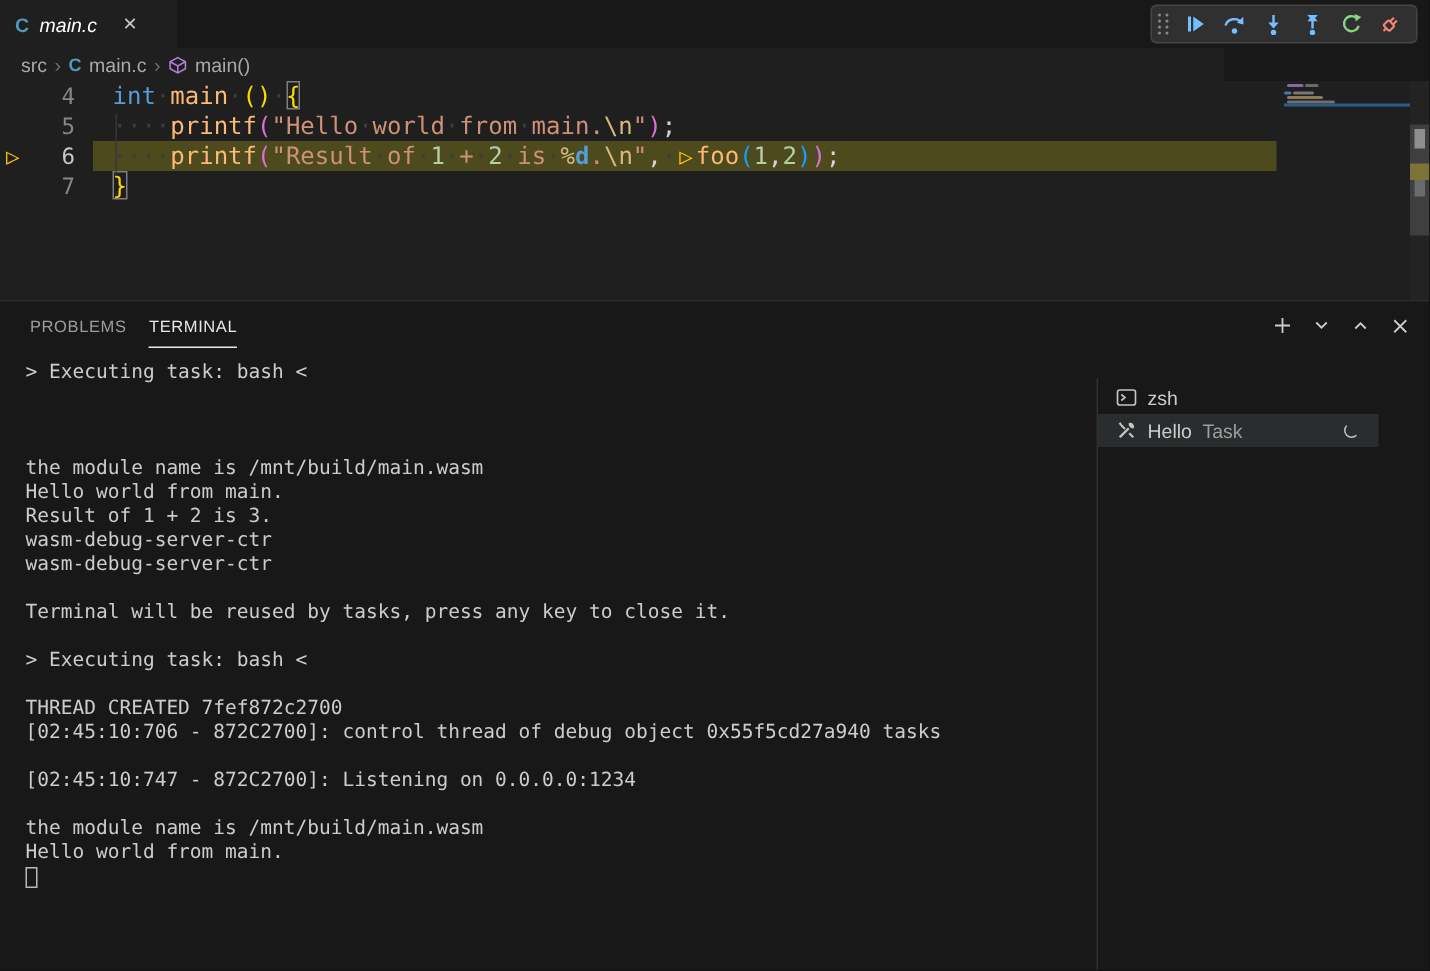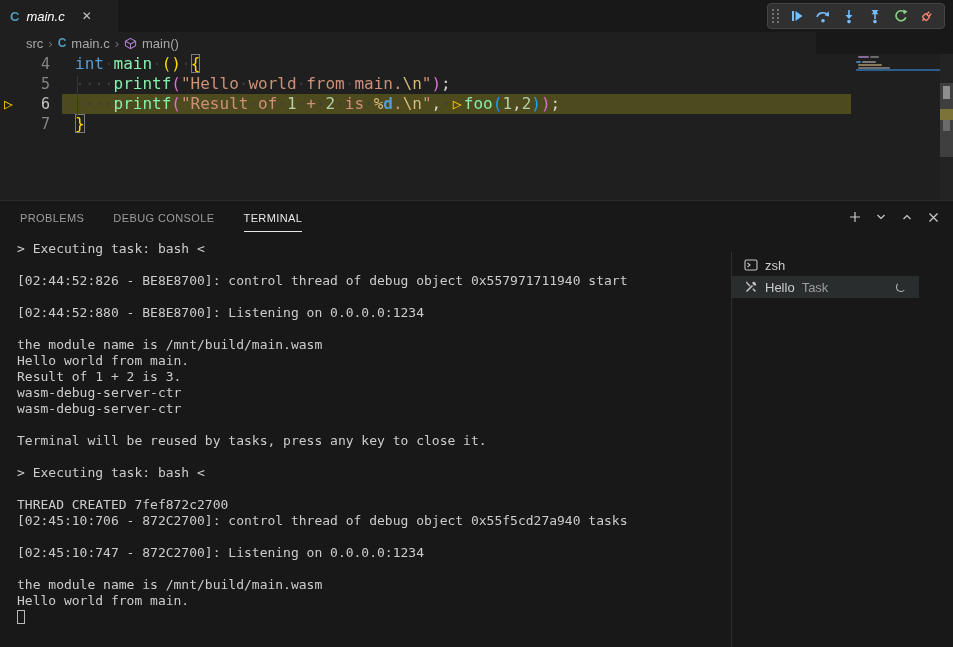--- a/index.html
+++ b/index.html
@@ -23,52 +23,52 @@
     position:absolute; right:8px; top:3px; height:26px; background:#303031;
     border:1px solid #454545; border-radius:4px; display:flex; align-items:center;
     padding:0 6px 0 4px; gap:4px;
   }
   .gripper { display:grid; grid-template-columns:3px 3px; grid-gap:2px; margin-right:2px; }
   .gripper i { width:2px; height:2px; background:#8a8a8a; border-radius:50%; }
   .dbg-btn { width:22px; height:22px; display:flex; align-items:center; justify-content:center; border-radius:3px; cursor:pointer; }
   
   .breadcrumb {
     position:absolute; left:0; top:32px; width:816px; height:22px; background:#1f1f1f;
-    display:flex; align-items:center; padding-left:26px; font-size:13px; color:#a9a9a9;
+    display:flex; align-items:center; padding-left:14px; font-size:13px; color:#a9a9a9;
   }
   .crumb { display:flex; align-items:center; gap:5px; cursor:pointer; }
   .crumb-sep { color:#6e6e6e; margin:0 5px; font-size:13px; }
   .crumb .c-icon { color:#519aba; font-weight:bold; font-size:12px; }
   
   .editor { position:absolute; left:0; top:54px; width:953px; height:146px; background:#1f1f1f; }
   .code-row { position:relative; display:flex; height:20px; font-family:"DejaVu Sans Mono","DejaVu Sans",monospace; font-size:16px; line-height:20px; }
   .gutter-cell { width:62px; flex:0 0 62px; text-align:right; padding-right:12px; color:#858585; font-size:15px; cursor:pointer; position:relative; }
   .gutter-cell.cur { color:#c6c6c6; }
   .gutter-arrow { position:absolute; left:4px; top:0; color:#ffcc00; font-weight:bold; font-size:15px; }
   .code-cell { white-space:pre; padding-left:13px; width:789px; cursor:text; }
   .code-cell.hl { background:#4d4a1d; }
-  .tk-kw{color:#569cd6} .tk-kwb{color:#569cd6;font-weight:bold} .tk-fn{color:#86efac}
+  .tk-kw{color:#569cd6} .tk-kwb{color:#569cd6;font-weight:bold} .tk-fn{color:#fdba74}
   .tk-str{color:#ce9178} .tk-esc{color:#d7ba7d} .tk-num{color:#b5cea8} .tk-fg{color:#d4d4d4}
   .tk-ws{color:#3d3d3d} .tk-b1{color:#ffd700} .tk-b2{color:#da70d6} .tk-b3{color:#179fff}
   .tk-boxed{outline:1px solid #7e7e7e; outline-offset:-1px;}
   .tk-dbgmark{color:#ffcc00; font-size:15px; padding:0 2px;}
   .indent-guide { position:absolute; left:77px; top:22px; width:1px; height:40px; background:#373737; }
   
   .minimap { position:absolute; left:855px; top:0; width:85px; height:146px; cursor:pointer; }
   .mm-bar { position:absolute; height:2px; border-radius:1px; }
   .mm-line { position:absolute; left:1px; top:15px; width:84px; height:2px; background:#2d5d8a; }
   .ruler { position:absolute; left:940px; top:0; width:13px; height:146px; background:#232323; cursor:pointer; }
   .ruler .slider { position:absolute; left:0; top:29px; width:13px; height:74px; background:#3f3f3f; }
   .ruler .mk1 { position:absolute; left:3px; top:32px; width:7px; height:13px; background:#8f8f8f; }
   .ruler .mk2 { position:absolute; left:0; top:55px; width:13px; height:11px; background:#7c7436; }
   .ruler .mk3 { position:absolute; left:3px; top:66px; width:7px; height:11px; background:#6b6b6b; }
   
   .panel { position:absolute; left:0; top:200px; width:953px; height:447px; background:#181818; border-top:1px solid #2b2b2b; }
   .panel-header { position:relative; height:32px; display:flex; align-items:center; }
-  .panel-tabs { display:flex; gap:29px; padding-left:20px; }
+  .panel-tabs { display:flex; gap:15px; padding-left:20px; }
   .panel-tab { font-size:11px; letter-spacing:.4px; color:#9d9d9d; text-transform:uppercase; padding:9px 0 7px 0; border-bottom:1px solid transparent; cursor:pointer; }
   .panel-tab.active { color:#e7e7e7; border-bottom-color:#e7e7e7; }
   .panel-actions { position:absolute; right:10px; top:0; height:32px; display:flex; align-items:center; gap:6px; }
   .pa-btn { width:20px; height:20px; display:flex; align-items:center; justify-content:center; border-radius:3px; cursor:pointer; color:#cccccc; }
   
   .term {
     position:absolute; left:0; top:32px; width:730px; height:415px; overflow:hidden;
     padding:8px 0 0 17px; font-family:"DejaVu Sans Mono","DejaVu Sans",monospace;
     font-size:13px; line-height:16px; color:#cccccc; cursor:text;
   }
@@ -208,21 +208,20 @@
       <div class="mk1"></div>
       <div class="mk2"></div>
       <div class="mk3"></div>
     </div>
   </div>
 
   <div class="panel">
     <div class="panel-header">
       <div class="panel-tabs" id="panel-tabs">
           <div class="panel-tab">PROBLEMS</div>
-          <div class="panel-tab">DEBUG CONSOLE</div>
           <div class="panel-tab active">TERMINAL</div>
         </div>
       <div class="panel-actions" id="panel-actions">
           <div class="pa-btn">
             <svg width="14" height="14" viewBox="0 0 14 14">
               <path d="M7 2 V12 M2 7 H12" stroke="currentColor" stroke-width="1.2"></path>
             </svg>
           </div>
           <div class="pa-btn">
             <svg width="12" height="12" viewBox="0 0 12 12">
@@ -237,23 +236,21 @@
           <div class="pa-btn">
             <svg width="13" height="13" viewBox="0 0 13 13">
               <path d="M2.5 2.5 L10.5 10.5 M10.5 2.5 L2.5 10.5" stroke="currentColor" stroke-width="1.2"></path>
             </svg>
           </div>
         </div>
     </div>
     <div class="term" id="term-out">
         <div class="term-line b">&gt; Executing task: bash &lt;</div>
         <div class="term-line"></div>
-        <div class="term-line">[02:44:52:826 - BE8E8700]: control thread of debug object 0x557971711940 start</div>
-        <div class="term-line"></div>
-        <div class="term-line">[02:44:52:880 - BE8E8700]: Listening on 0.0.0.0:1234</div>
+        <div class="term-line"></div>
         <div class="term-line"></div>
         <div class="term-line">the module name is /mnt/build/main.wasm</div>
         <div class="term-line">Hello world from main.</div>
         <div class="term-line">Result of 1 + 2 is 3.</div>
         <div class="term-line">wasm-debug-server-ctr</div>
         <div class="term-line">wasm-debug-server-ctr</div>
         <div class="term-line"></div>
         <div class="term-line b">Terminal will be reused by tasks, press any key to close it.</div>
         <div class="term-line"></div>
         <div class="term-line b">&gt; Executing task: bash &lt;</div>

